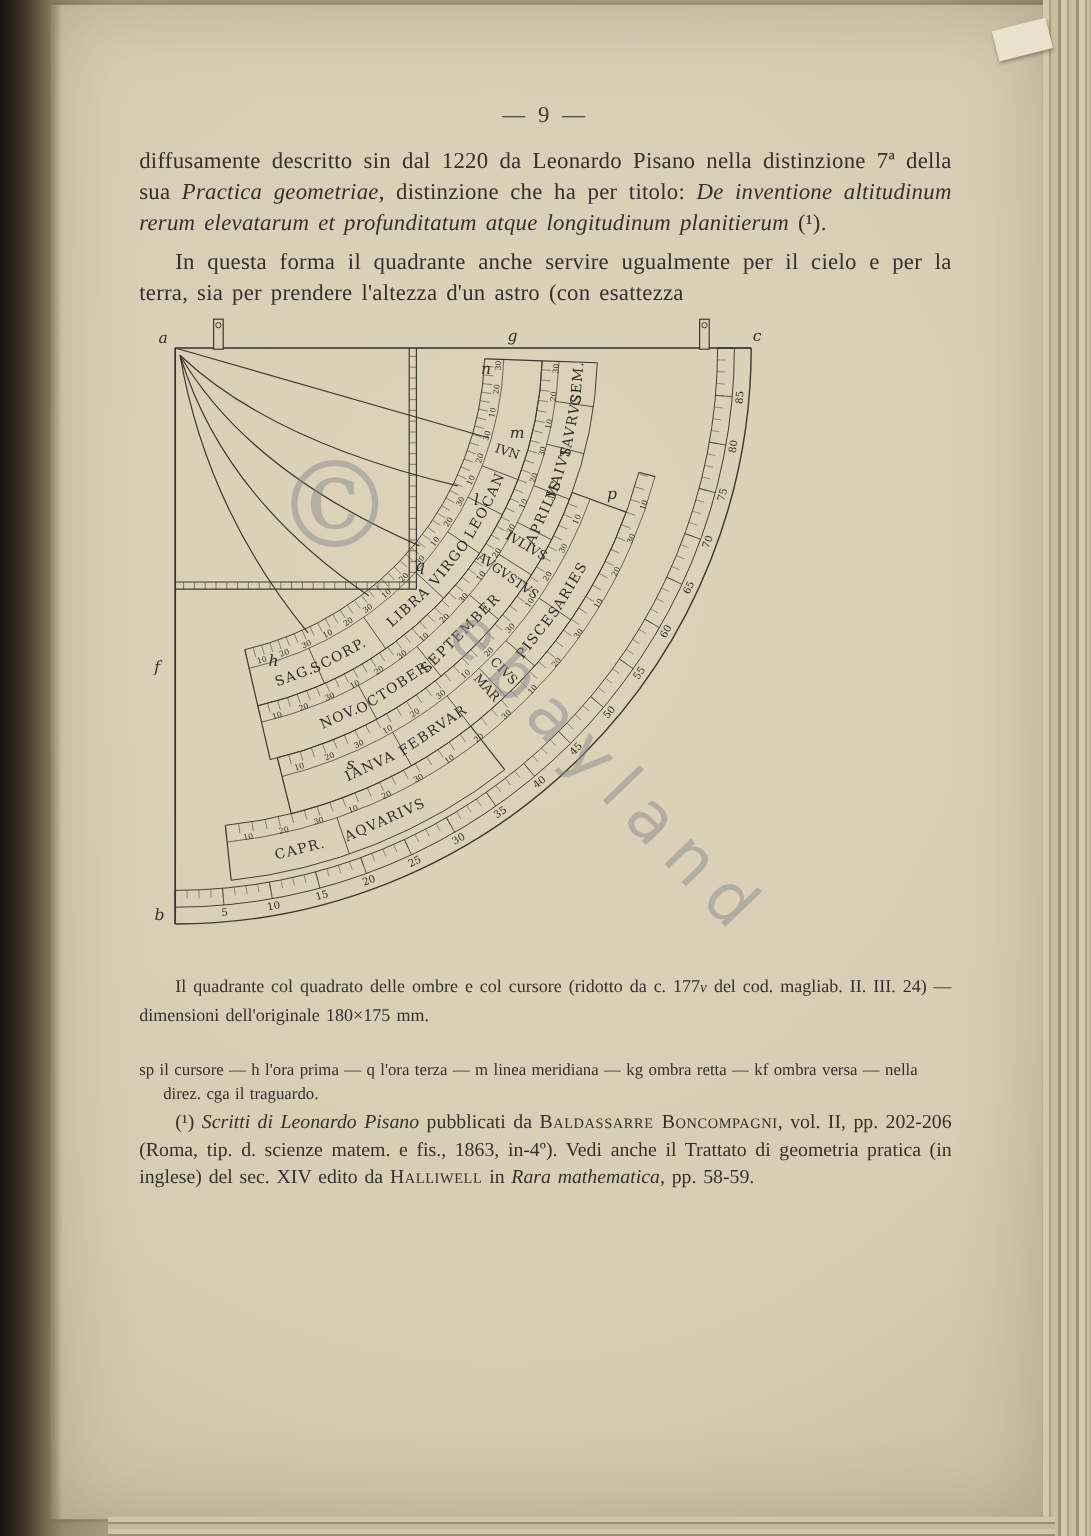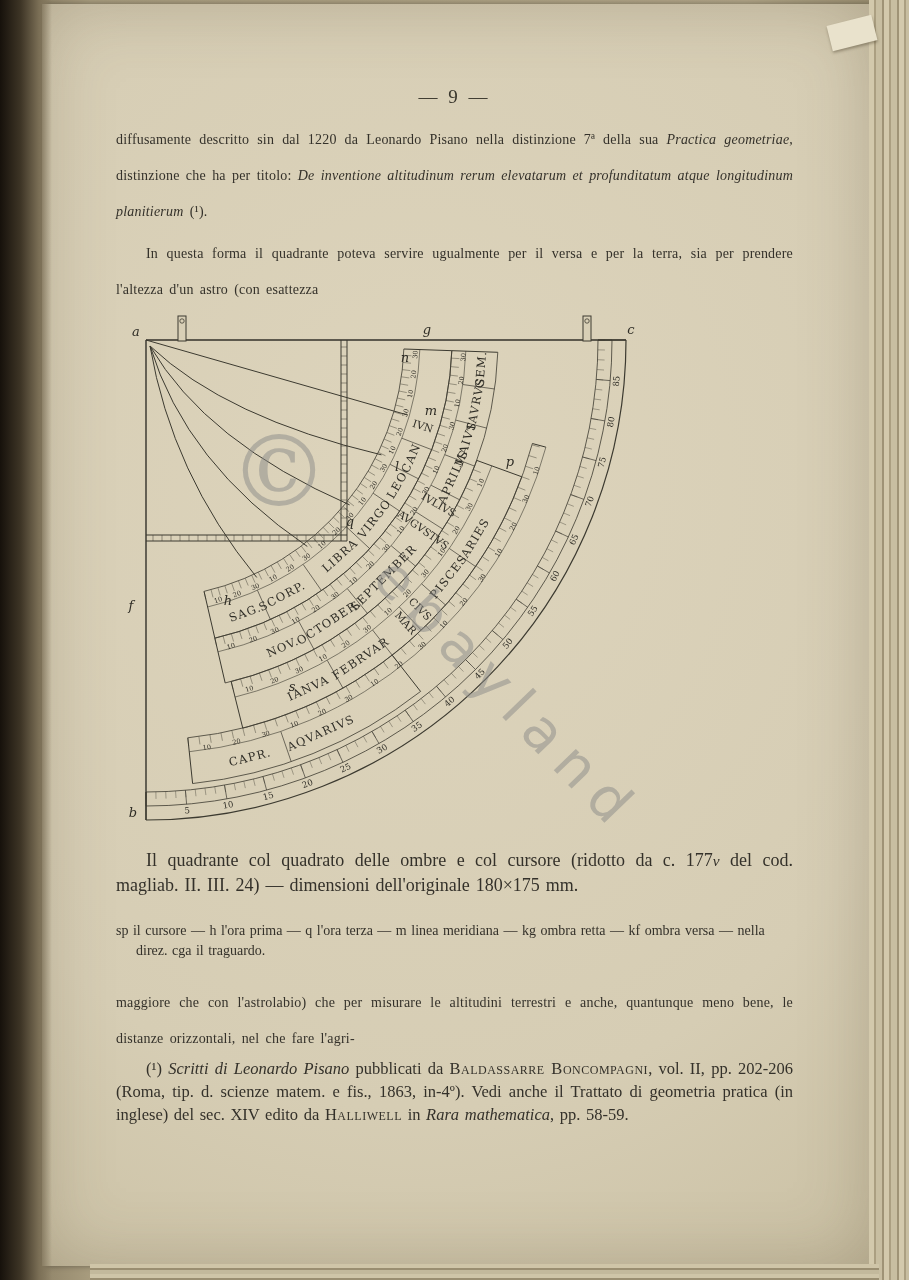--- a/index.html
+++ b/index.html
@@ -13,27 +13,27 @@
     background:repeating-linear-gradient(90deg,#d3c9ac 0 5px,#ab9f81 5px 7px,#c8bea1 7px 13px,#9f9376 13px 15px)}
   .edge-bottom{position:absolute;left:90px;right:30px;bottom:0;height:16px;z-index:3;
     background:repeating-linear-gradient(180deg,#cfc5a8 0 4px,#9a8e71 4px 6px,#c3b99c 6px 10px)}
   .corner-chip{position:absolute;right:34px;top:20px;width:46px;height:26px;background:#e9e2cc;
     transform:rotate(-14deg);box-shadow:0 2px 3px rgba(60,50,30,.4);z-index:4}
   .page{position:absolute;left:42px;top:4px;right:38px;bottom:14px;z-index:2;
     background:radial-gradient(120% 90% at 45% 38%,#ddd4bc 0%,#d6cdb4 55%,#c9bfa2 85%,#b9ad90 100%);
     box-shadow:inset 0 0 70px rgba(90,75,50,.28), 2px 0 6px rgba(0,0,0,.35)}
   .content{padding:82px 78px 0 74px;color:#34312a}
   .pageno{text-align:center;font-size:19px;letter-spacing:3px;color:#3a372d;margin-bottom:14px}
-  .body{font-size:14px;line-height:36px;text-align:justify;word-spacing:2.5px;letter-spacing:.2px}
+  .body{font-size:19px;line-height:26px;text-align:justify;word-spacing:2.5px;letter-spacing:.2px}
   .it{font-style:italic}
   .sc{font-variant:small-caps;letter-spacing:.5px}
   .indent{text-indent:30px}
   .para2{margin-top:6px}
   .figure{margin:6px 0 0 8px}
-  .caption{font-size:18px;line-height:24px;text-align:justify;text-indent:30px;margin-top:10px;word-spacing:1.5px}
+  .caption{font-size:15px;line-height:24px;text-align:justify;text-indent:30px;margin-top:22px;word-spacing:1.5px}
   .cap-v{font-style:italic;font-size:85%}
   .legend{font-size:14px;line-height:20px;margin-top:24px;padding-left:20px;text-indent:-20px;word-spacing:1px}
   .para3{margin-top:24px}
   .footnote{font-size:16.5px;line-height:23px;text-align:justify;text-indent:30px;word-spacing:1.5px}
   svg text{user-select:none}
 </style>
 </head>
 <body>
 
 <div class="photo">
@@ -42,21 +42,21 @@
   <div class="edge-bottom"></div>
   <div class="corner-chip"></div>
 
   <div class="page">
     <div class="content">
 
       <div class="pageno">— 9 —</div>
 
       <p class="body"><span>diffusamente descritto sin dal 1220 da Leonardo Pisano nella distinzione 7ª della sua </span><span class="it">Practica geometriae</span><span>, distinzione che ha per titolo: </span><span class="it">De inventione altitudinum rerum elevatarum et profunditatum atque longitudinum planitierum</span><span> (¹).</span></p>
 
-      <p class="body indent para2">In questa forma il quadrante poteva servire ugualmente per il versa e per la terra, sia per prendere l'altezza d'un astro (con esattezza</p>
+      <p class="body indent para2">In questa forma il quadrante anche servire ugualmente per il cielo e per la terra, sia per prendere l'altezza d'un astro (con esattezza</p>
 
       <div class="figure">
         <svg id="quadrant" viewBox="0 0 530 520" width="530" height="520" xmlns="http://www.w3.org/2000/svg">
             <line x1="22" y1="26" x2="502" y2="26" stroke="#33312a" stroke-width="1.4"></line>
             <line x1="22" y1="26" x2="22" y2="506" stroke="#33312a" stroke-width="1.4"></line>
             <line x1="217" y1="26" x2="217" y2="227" stroke="#3c3a30" stroke-width="1"></line>
             <line x1="223" y1="26" x2="223" y2="227" stroke="#3c3a30" stroke-width="1"></line>
             <line x1="22" y1="221" x2="223" y2="221" stroke="#3c3a30" stroke-width="1"></line>
             <line x1="22" y1="227" x2="223" y2="227" stroke="#3c3a30" stroke-width="1"></line>
             <line x1="217" y1="33" x2="223" y2="33" stroke="#3c3a30" stroke-width="0.5"></line>
@@ -541,19 +541,18 @@
             <text x="9" y="503" font-size="13" fill="#2f2d26" text-anchor="middle" font-family="&quot;DejaVu Serif&quot;, serif" font-style="italic">b</text>
             <text x="105" y="192" font-size="100" fill="#8a8a88" fill-opacity="0.5" font-family="&quot;DejaVu Serif&quot;, serif">©</text>
             <text font-size="56" fill="#8a8a88" fill-opacity="0.5" letter-spacing="12" font-family="&quot;DejaVu Sans&quot;, sans-serif" transform="translate(246 266) rotate(46)">ebayland</text>
           </svg>
       </div>
 
       <p class="caption"><span>Il quadrante col quadrato delle ombre e col cursore (ridotto da c. 177</span><span class="cap-v">v</span><span> del cod. magliab. II. III. 24) — dimensioni dell'originale 180×175 mm.</span></p>
 
       <p class="legend">sp il cursore — h l'ora prima — q l'ora terza — m linea meridiana — kg ombra retta — kf ombra versa — nella direz. cga il traguardo.</p>
 
-      <p class="body para3">maggiore che con l'astrolabio) che per misurare le altitudini terrestri e anche, quantunque meno bene, le distanze orizzontali, nel che fare l'agri-</p>
 
       <div class="footnote"><span>(¹) </span><span class="it">Scritti di Leonardo Pisano</span><span> pubblicati da </span><span class="sc">Baldassarre Boncompagni</span><span>, vol. II, pp. 202-206 (Roma, tip. d. scienze matem. e fis., 1863, in-4º). Vedi anche il Trattato di geometria pratica (in inglese) del sec. XIV edito da </span><span class="sc">Halliwell</span><span> in </span><span class="it">Rara mathematica</span><span>, pp. 58-59.</span></div>
 
     </div>
   </div>
 </div>
 
 </body></html>

